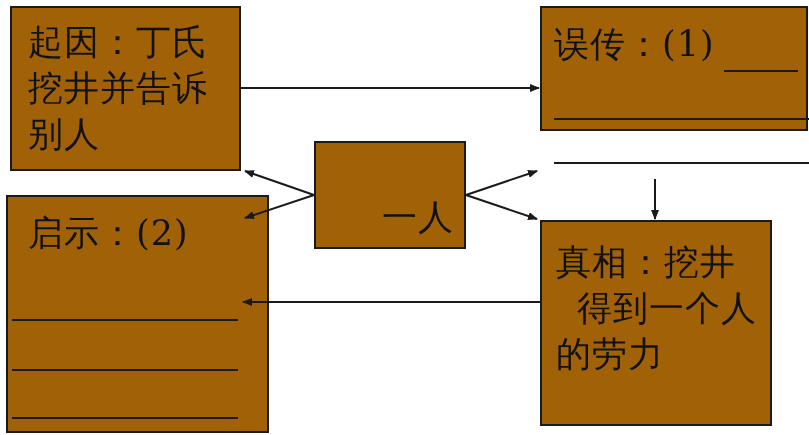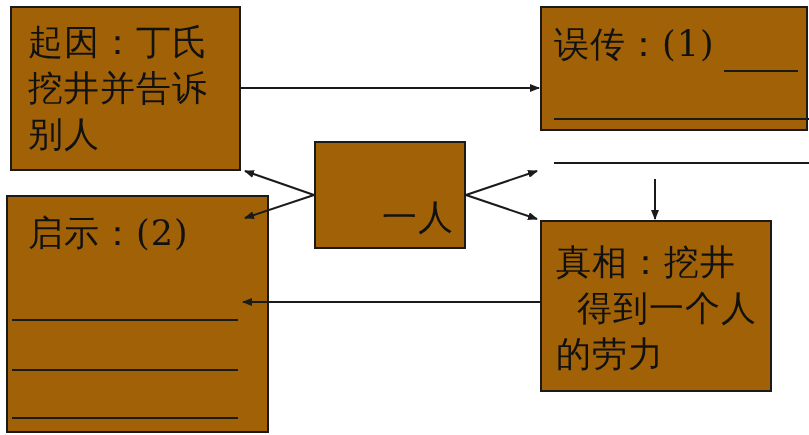--- a/index.html
+++ b/index.html
@@ -30,21 +30,21 @@
   <div class="txt" style="left:22px; top:52px;margin-left:44px;">一人</div>
 </div>
 
 <div class="box" style="left:6px; top:195px; width:263px; height:238px;">
   <div class="txt" style="left:20px; top:14px;">启示：(2)</div>
   <div class="blank" style="left:4px; width:226px; top:122px;"></div>
   <div class="blank" style="left:4px; width:226px; top:172px;"></div>
   <div class="blank" style="left:4px; width:226px; top:220px;"></div>
 </div>
 
-<div class="box" style="left:540px; top:220px; width:232px; height:172px;">
+<div class="box" style="left:540px; top:220px; width:232px; height:206px;">
   <div class="txt" style="left:14px; top:18px;">真相：挖井</div>
   <div class="txt" style="left:14px; top:64px;margin-left:21px;">得到一个人</div>
   <div class="txt" style="left:14px; top:110px;">的劳力</div>
 </div>
 
 <svg class="arrows" width="809" height="435" viewBox="0 0 809 435">
   <defs>
     <marker id="ah" markerWidth="10" markerHeight="8" refX="9" refY="4" orient="auto" markerUnits="userSpaceOnUse">
       <path d="M0,0 L10,4 L0,8 Z" fill="#1a1a1a"></path>
     </marker>

